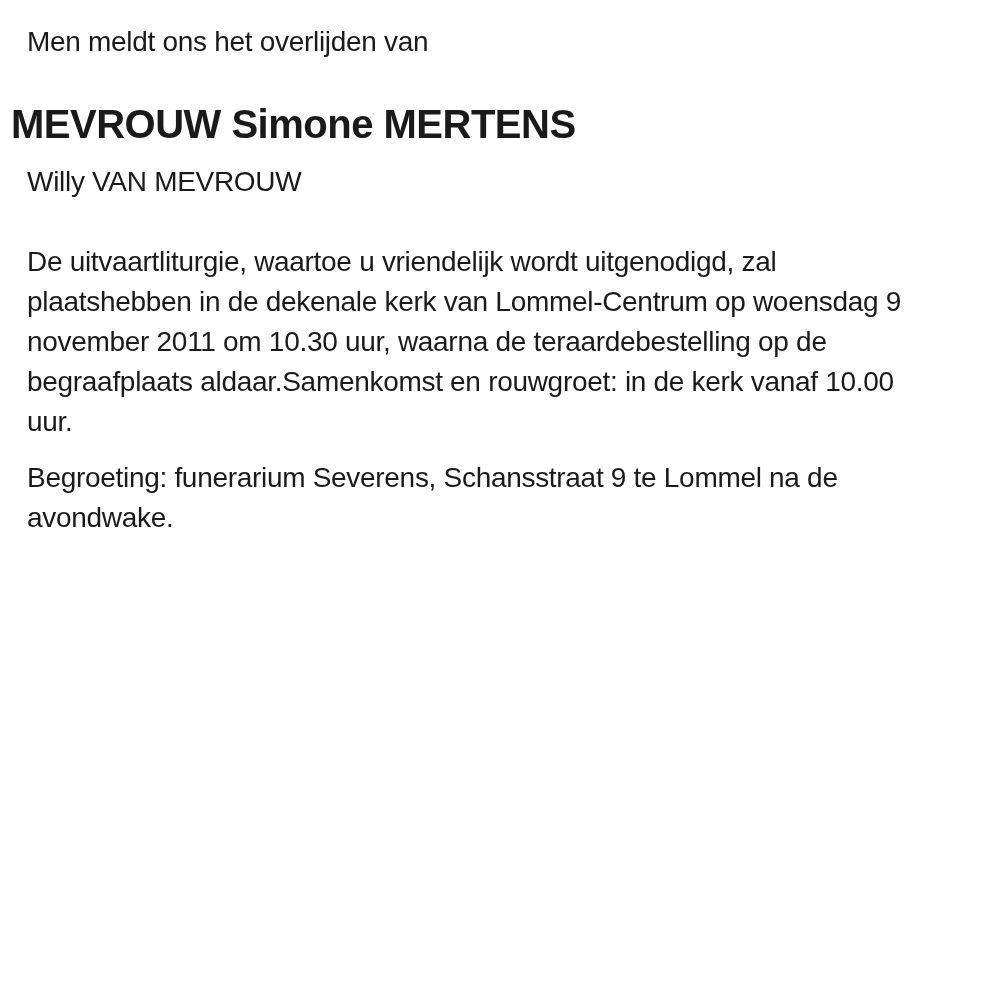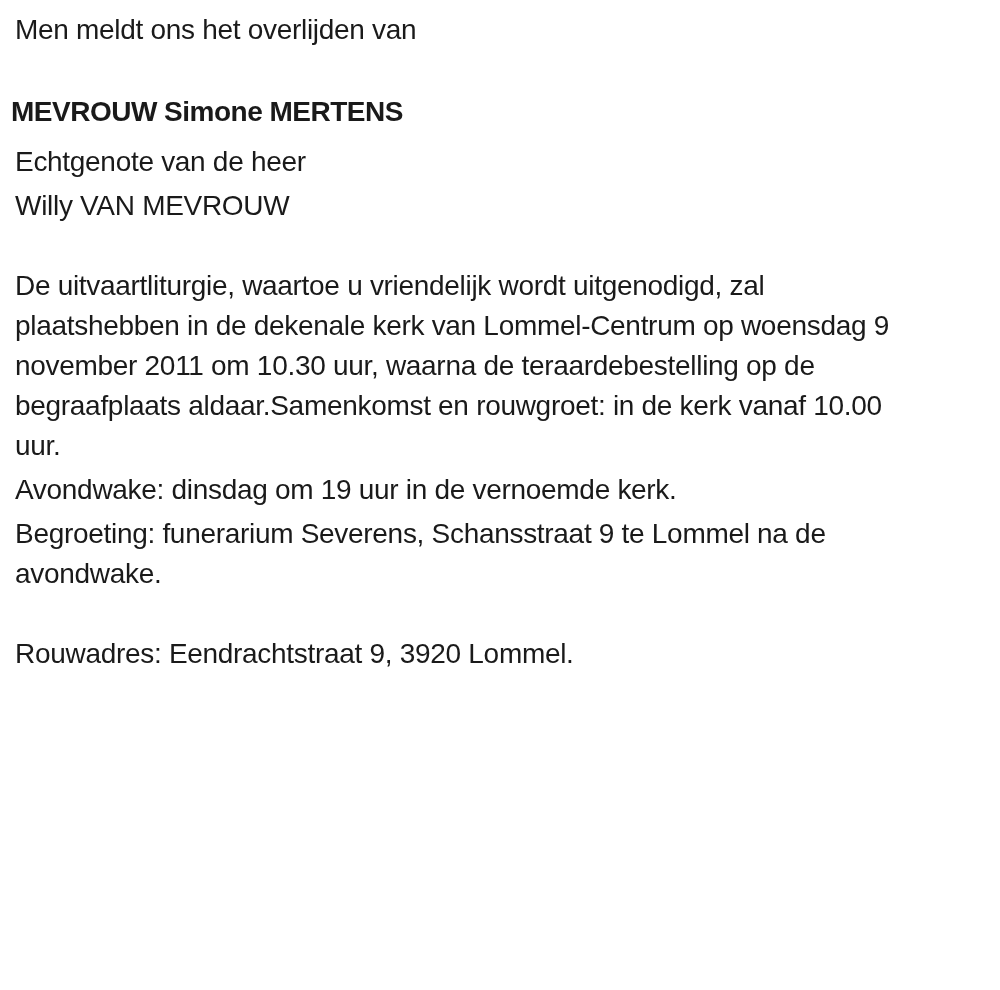--- a/index.html
+++ b/index.html
@@ -15,62 +15,59 @@
   .page {
     box-sizing: border-box;
     width: 1000px;
     min-height: 990px;
     padding: 6px 18px 0 11px;
     background: #ffffff;
     font-family: "Liberation Sans", "DejaVu Sans", sans-serif;
     color: #1a1a1a;
   }
   .body-text {
-    margin: 4px;
+    margin: 16px;
     font-size: 28px;
     line-height: 40px;
     font-weight: 400;
     letter-spacing: -0.3px;
     white-space: pre-line;
   }
   .deceased-name {
     margin: 40px 0 8px 0;
-    font-size: 28px;
+    font-size: 40px;
     line-height: 44px;
     font-weight: 700;
     letter-spacing: -0.5px;
     white-space: pre-line;
   }
   .para {
     margin-top: 40px;
   }
 </style>
 </head>
 <body>
 
 <main class="page">
 
   <p class="body-text">Men meldt ons het overlijden van</p>
 
   <h1 class="deceased-name">MEVROUW Simone MERTENS</h1>
 
   <section>
-    <p class="body-text">Echtgenote van de heer</p>
     <p class="body-text">Willy VAN MEVROUW</p>
   </section>
 
 
 
   <section class="para">
     <p class="body-text">De uitvaartliturgie, waartoe u vriendelijk wordt uitgenodigd, zal
 plaatshebben in de dekenale kerk van Lommel-Centrum op woensdag 9
 november 2011 om 10.30 uur, waarna de teraardebestelling op de
 begraafplaats aldaar.Samenkomst en rouwgroet: in de kerk vanaf 10.00
 uur.</p>
-    <p class="body-text">Avondwake: dinsdag om 19 uur in de vernoemde kerk.</p>
     <p class="body-text">Begroeting: funerarium Severens, Schansstraat 9 te Lommel na de
 avondwake.</p>
   </section>
 
-  <p class="body-text para">Rouwadres: Eendrachtstraat 9, 3920 Lommel.</p>
 
 
 </main>
 
 </body></html>

